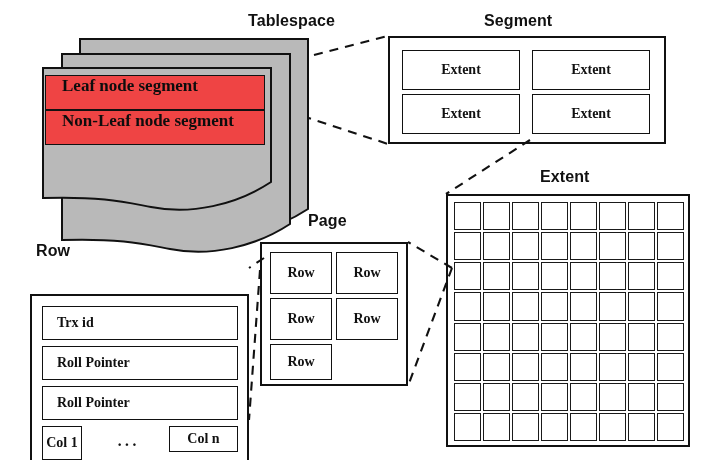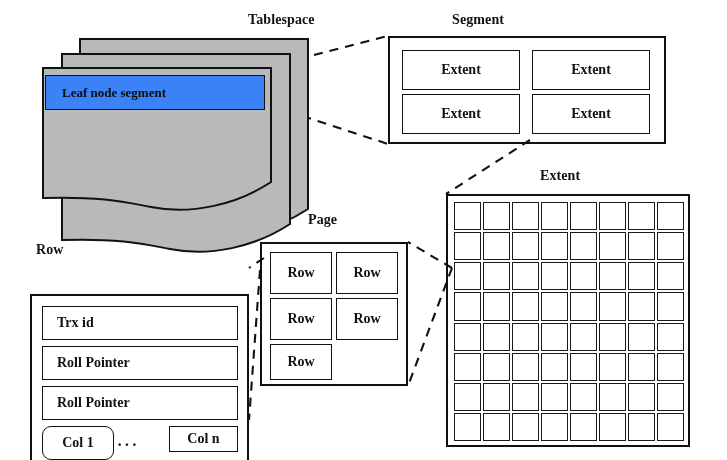--- a/index.html
+++ b/index.html
@@ -16,22 +16,22 @@
     position: relative;
     width: 727px;
     height: 460px;
     background: #ffffff;
     overflow: hidden;
   }
 
   
   .caption {
     position: absolute;
-    font-family: Liberation Serif, serif;
-    font-size: 14px;
+    font-family: Liberation Sans, sans-serif;
+    font-size: 16px;
     font-weight: 700;
     color: #111;
     white-space: nowrap;
     letter-spacing: 0.1px;
   }
 
   
   .hardbox {
     position: absolute;
     border: 2.5px solid #111;
@@ -58,26 +58,26 @@
 
   
   .sheet {
     position: absolute;
   }
   .sheet svg { display: block; }
 
   .seglabel {
     position: absolute;
     border: 1.6px solid #111;
-    background: #3b82f6;
+    background: #ef4444;
     box-sizing: border-box;
     display: flex;
-    align-items: center;
+    align-items: flex-start;
     padding-left: 16px;
-    font-size: 13px;
+    font-size: 17px;
     font-weight: 700;
     color: #0d0d0d;
     white-space: nowrap;
   }
 
   
   .extentgrid {
     position: absolute;
     display: grid;
     box-sizing: border-box;
@@ -135,23 +135,26 @@
   <div class="sheet" style="left:41px; top:66px; z-index:3;">
     <svg width="232" height="152" viewBox="0 0 232 152">
       <path d="M2,2 H230 V116 C195,139 150,149 110,141 C88,137 62,130 2,132 Z" fill="#b9b9b9" stroke="#111" stroke-width="2"></path>
     </svg>
   </div>
 
   <div class="seglabel" style="left:45px; top:75px; width:220px; height:35px; z-index:4;">
     <span>Leaf node segment</span>
   </div>
 
-
-
-  <div class="caption" style="left:452px; top:12px;">Segment</div>
+  <div class="seglabel" style="left:45px; top:110px; width:220px; height:35px; z-index:4;">
+    <span>Non-Leaf node segment</span>
+  </div>
+
+
+  <div class="caption" style="left:484px; top:12px;">Segment</div>
 
   <div class="hardbox" style="left:388px; top:36px; width:278px; height:108px;">
     <div class="innerbox" style="left:12px; top:12px; width:118px; height:40px;">
       <span>Extent</span>
     </div>
     <div class="innerbox" style="left:142px; top:12px; width:118px; height:40px;">
       <span>Extent</span>
     </div>
     <div class="innerbox" style="left:12px; top:56px; width:118px; height:40px;">
       <span>Extent</span>
@@ -264,21 +267,21 @@
     </div>
 
     <div class="innerbox left" style="left:10px; top:50px; width:196px; height:34px;">
       <span>Roll Pointer</span>
     </div>
 
     <div class="innerbox left" style="left:10px; top:90px; width:196px; height:34px;">
       <span>Roll Pointer</span>
     </div>
 
-    <div class="innerbox" style="left:10px; top:130px; width:72px; height:34px;border-radius:9px;">
+    <div class="innerbox" style="left:10px; top:130px; width:40px; height:34px;">
       <span>Col 1</span>
     </div>
 
     <div class="ellipsis" style="left:85px; top:141px;">···</div>
 
     <div class="innerbox" style="left:137px; top:130px; width:69px; height:26px;">
       <span>Col n</span>
     </div>
   </div>
 

